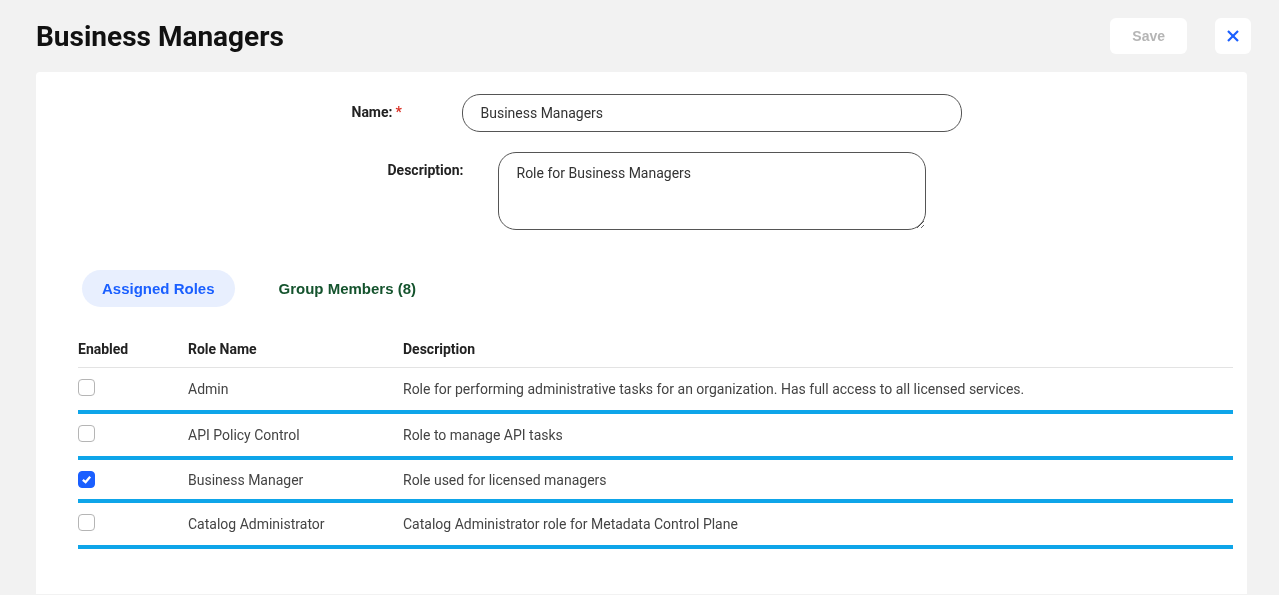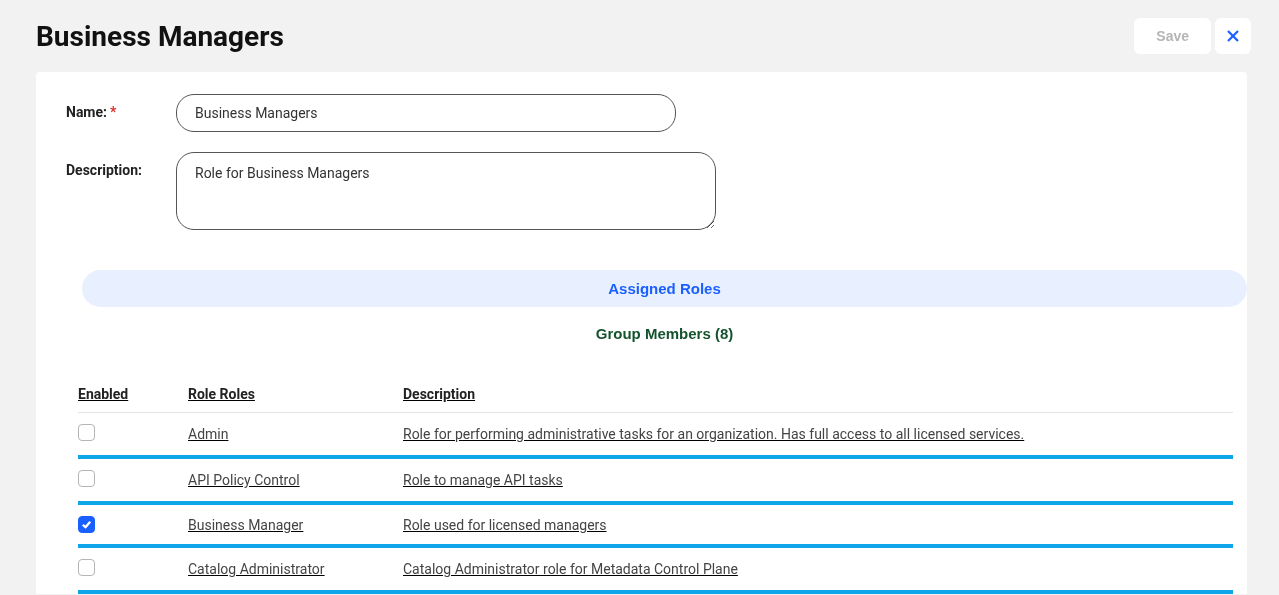--- a/index.html
+++ b/index.html
@@ -21,21 +21,21 @@
       padding: 18px 28px 18px 36px;
     }
     .page-title {
       font-size: 28px;
       font-weight: 700;
       color: #111;
     }
     .header-actions {
       display: flex;
       align-items: center;
-      gap: 4px;
+      gap: 28px;
     }
     .save-btn {
       background: #ffffff;
       border: none;
       border-radius: 6px;
       padding: 10px 22px;
       font-size: 14px;
       font-weight: 600;
       color: #b5b5b5;
       cursor: default;
@@ -62,20 +62,21 @@
       padding: 22px 0 0 0;
       height: 522px;
       overflow: hidden;
       position: relative;
     }
     .form-row {
       display: flex;
       align-items: flex-start;
       margin-bottom: 20px;
       padding-left: 30px;
+      justify-content: center;
     }
     .form-label {
       width: 110px;
       padding-top: 10px;
       font-size: 14px;
       font-weight: 700;
       color: #222;
     }
     .required-star {
       color: #d93025;
@@ -85,37 +86,36 @@
       width: 500px;
       border: 1px solid #555;
       border-radius: 18px;
       padding: 10px 18px;
       font-size: 14px;
       color: #333;
       font-family: inherit;
       outline: none;
     }
     .textarea-input {
-      width: 540px;
+      width: 428px;
       border: 1px solid #555;
       border-radius: 18px;
       padding: 12px 18px;
       font-size: 14px;
       color: #333;
       font-family: inherit;
       outline: none;
       resize: both;
       height: 78px;
       min-height: 78px;
     }
     .tabs {
       display: flex;
-      gap: 8px;
+      gap: 24px;
       margin: 40px 0 0 46px;
-      flex-direction: column;
     }
     .tab {
       padding: 10px 20px;
       border-radius: 20px;
       font-size: 15px;
       font-weight: 600;
       color: #14532d;
       cursor: pointer;
       background: transparent;
       border: none;
@@ -123,21 +123,20 @@
     .tab.active {
       background: #e8effe;
       color: #1a5fff;
     }
     .table-wrapper {
       margin: 24px 0 0 0;
       padding: 0 14px 0 42px;
       position: relative;
       height: 250px;
       overflow-y: auto;
-      text-decoration: underline;
     }
     .table-wrapper::-webkit-scrollbar {
       width: 8px;
     }
     .table-wrapper::-webkit-scrollbar-track {
       background: transparent;
     }
     .table-wrapper::-webkit-scrollbar-thumb {
       background: #b0b0b0;
       border-radius: 4px;
@@ -220,21 +219,21 @@
   <div class="tabs">
     <button class="tab active">Assigned Roles</button>
     <button class="tab">Group Members (8)</button>
   </div>
 
   <div class="table-wrapper">
     <table>
       <thead>
         <tr>
           <th class="col-enabled">Enabled</th>
-          <th class="col-rolename">Role Roles</th>
+          <th class="col-rolename">Role Name</th>
           <th class="col-description">Description</th>
         </tr>
       </thead>
       <tbody id="roles-tbody">
       <tr>
             <td><span class="checkbox"></span></td>
             <td>Admin</td>
             <td>Role for performing administrative tasks for an organization. Has full access to all licensed services.</td>
           </tr>
           <tr>

